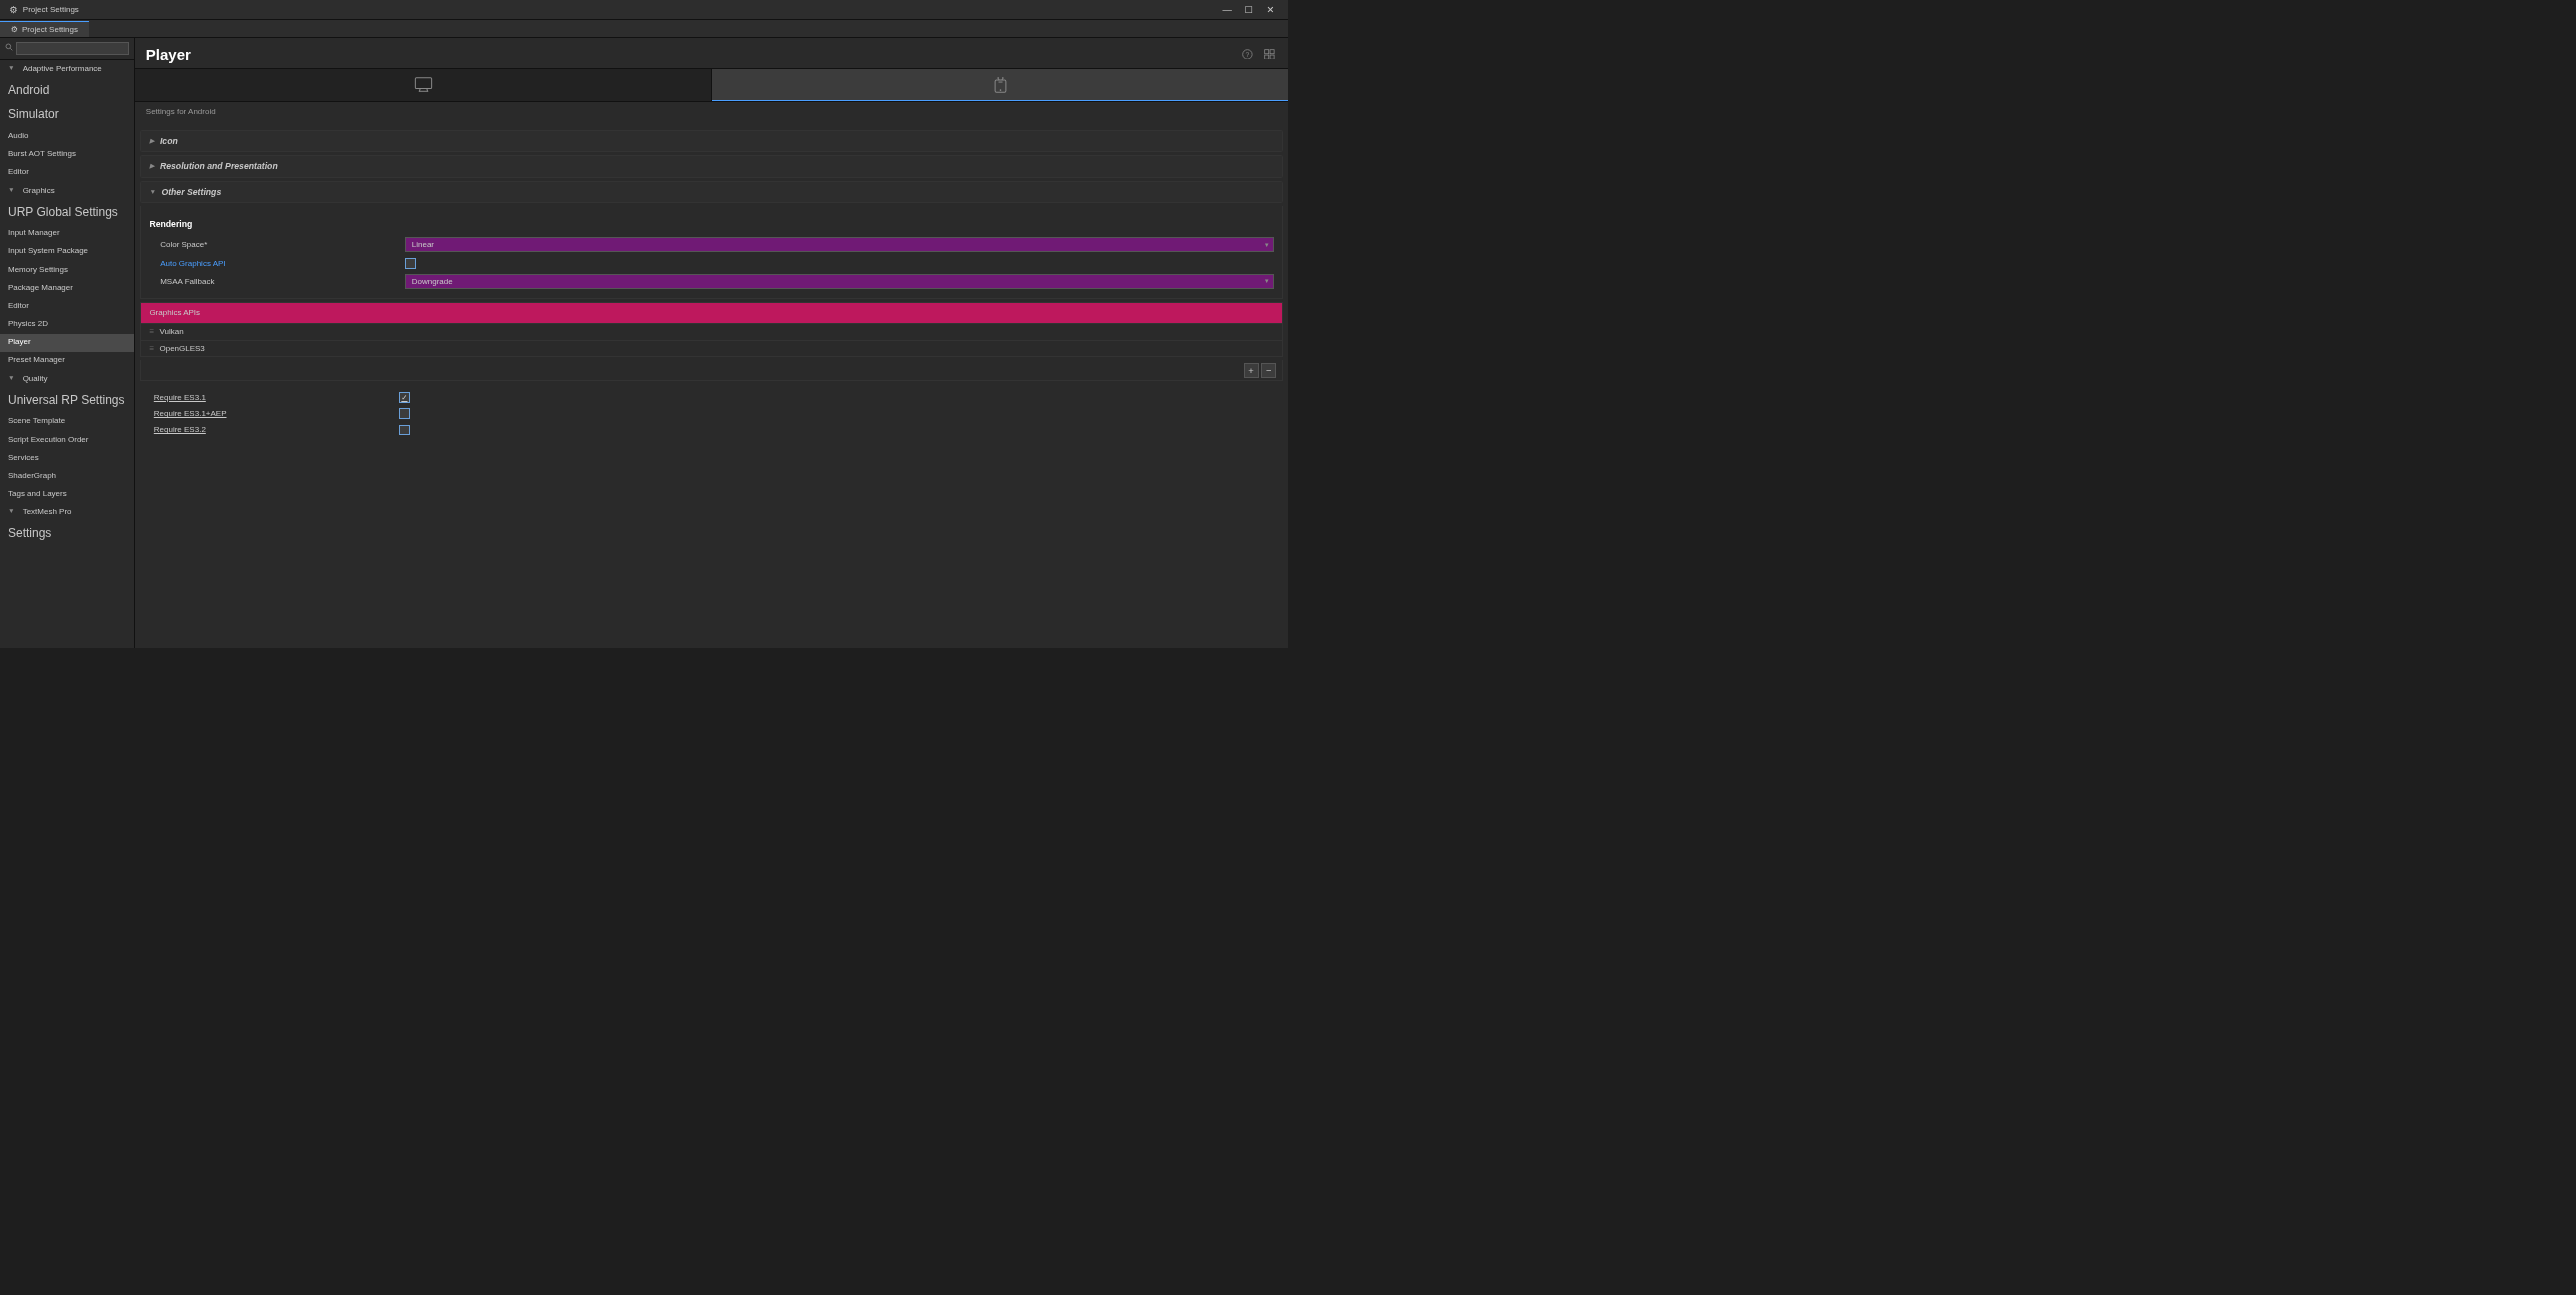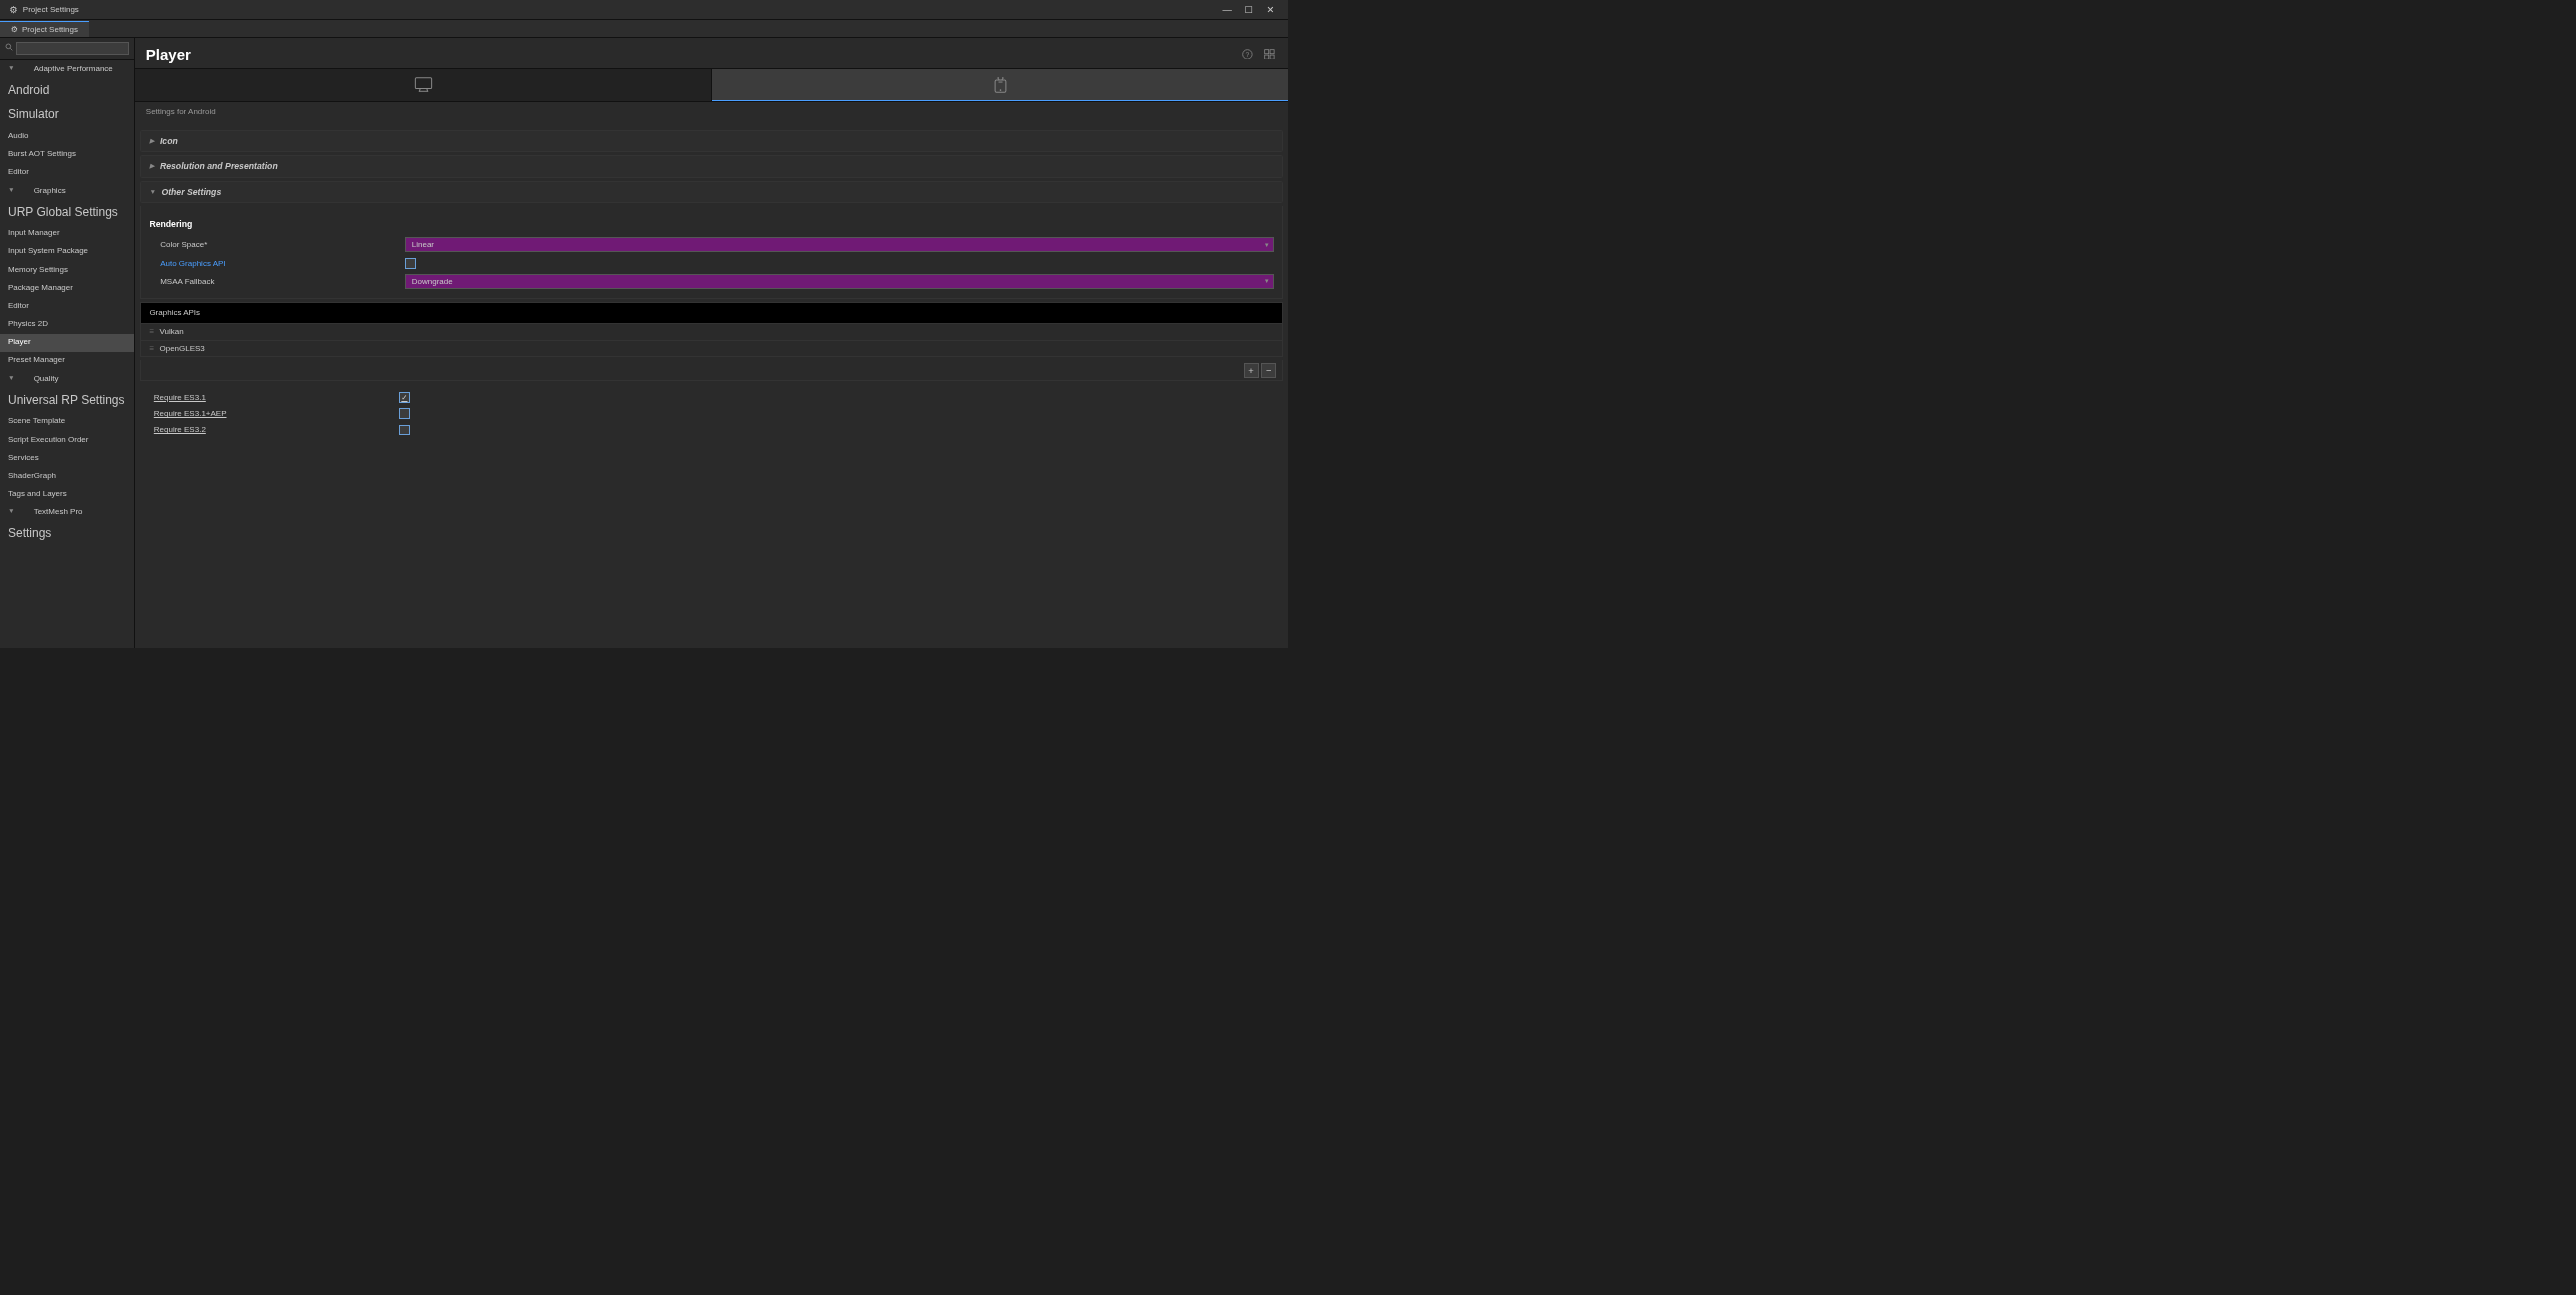--- a/index.html
+++ b/index.html
@@ -119,21 +119,21 @@
       font-size: 8px;
       padding: 1.3px 4px;
       width: 100%;
       height: 13.5px;
     }
 
     .sidebar-item {
       padding: 2.7px 5.4px 2.7px 8px;
       cursor: pointer;
       display: flex;
-      gap: 19px;
+      gap: 8px;
       font-size: 8px;
       color: #c8c8c8;
       line-height: 1.6;
     }
     .sidebar-item.active { background: #4a4a4a; color: #fff; }
     .sidebar-item.parent { font-size: 8px; }
     .sidebar-item.child { font-size: 12px; }
     .arrow { font-size: 6.7px; color: #888; }
     .arrow.down::before { content: '▼'; }
 
@@ -322,21 +322,21 @@
       background: #3c3c3c;
       border: 0.7px solid #6a9fd8;
     }
 
     
     .graphics-apis-section {
       margin: 0 5.4px 2.7px 5.4px;
       border: 0.7px solid #333;
     }
     .graphics-apis-header {
-      background: #000000;
+      background: #be185d;
       padding: 5.4px 8px;
       font-size: 8px;
       color: #c8c8c8;
       border-bottom: 0.7px solid #333;
     }
     .graphics-api-item {
       display: flex;
       align-items: center;
       padding: 3.4px 8px;
       gap: 5.4px;

